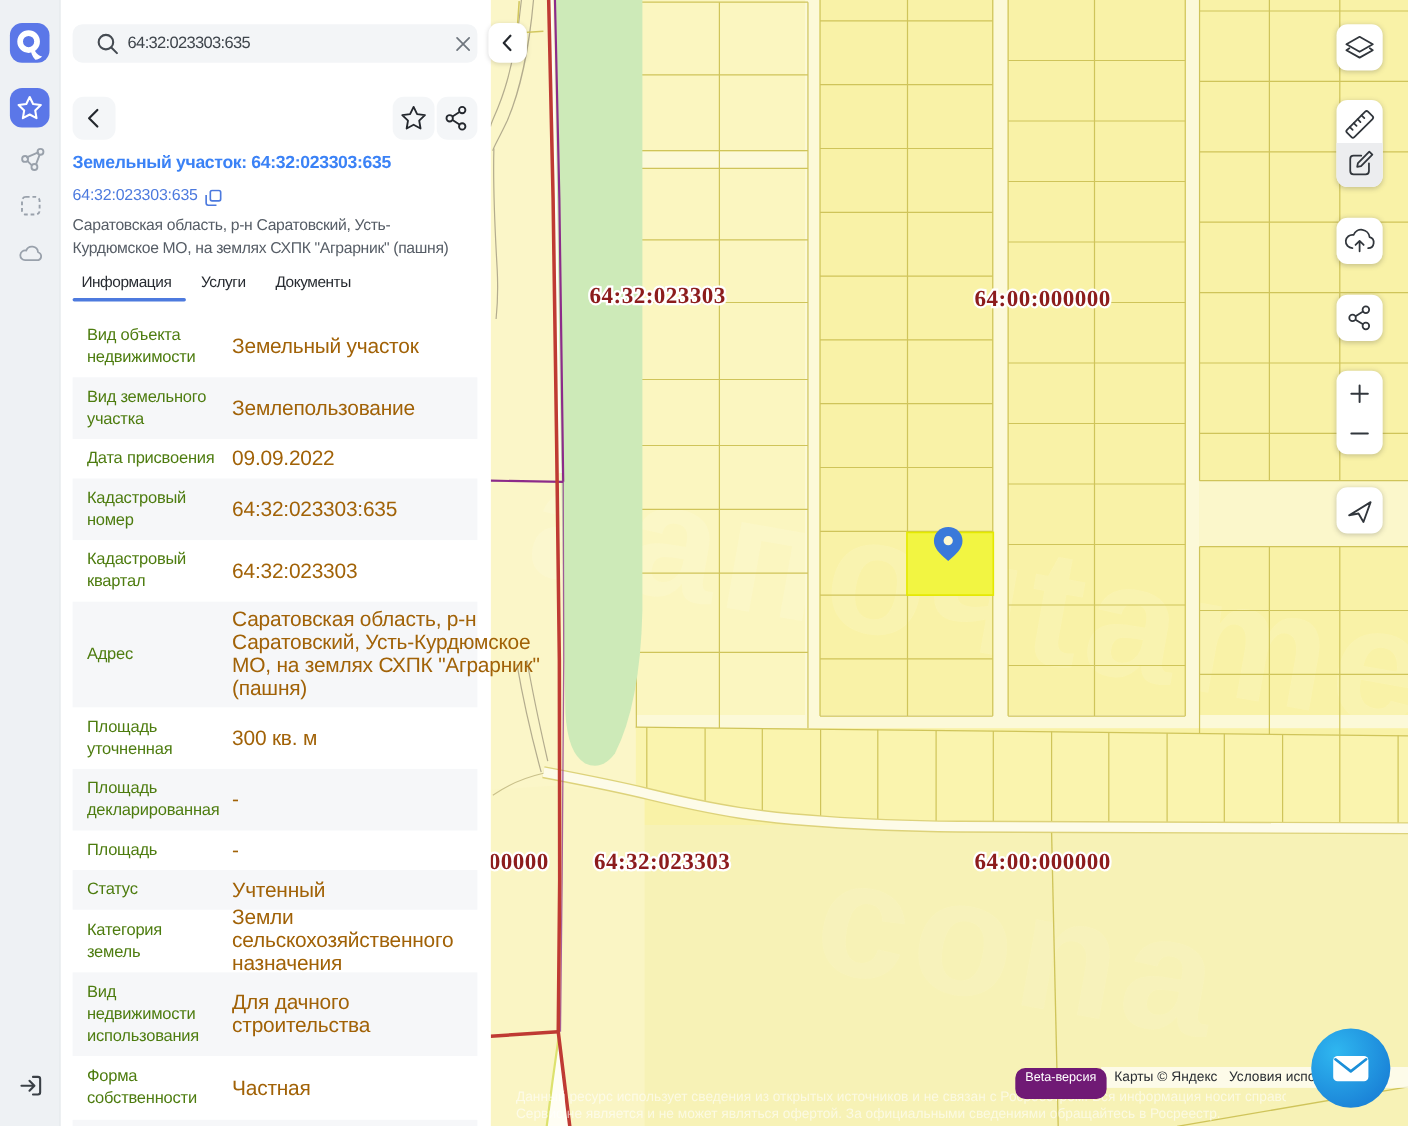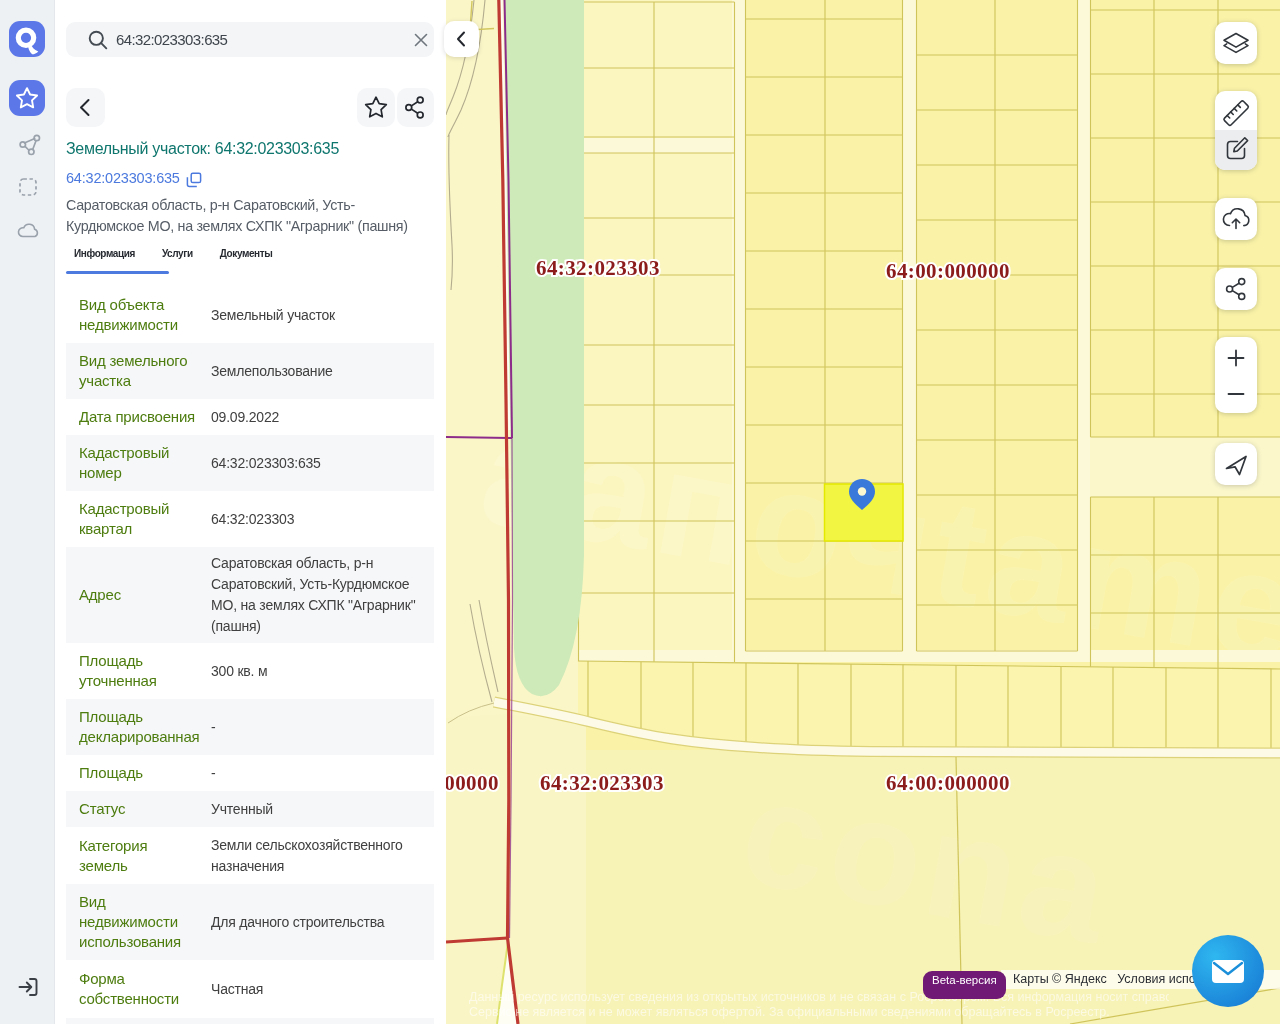--- a/index.html
+++ b/index.html
@@ -7,31 +7,31 @@
 html,body{width:1280px;height:1024px;overflow:hidden;font-family:"Liberation Sans",sans-serif;background:#fff}
 #sidebar{position:absolute;left:0;top:0;width:55px;height:1024px;background:#eef1f4;border-right:1px solid #e4e8ec;z-index:5}
 .sbtn{position:absolute;left:9px;width:36px;height:36px;border-radius:11px}
 #logo{top:21px;background:#5b77e8}
 #sstar{top:80px;background:#5b77e8}
 .sicon{position:absolute;left:0;width:55px;text-align:center}
 #panel{position:absolute;left:55px;top:0;width:391px;height:1024px;background:#fff;z-index:4}
 #search{position:absolute;left:11px;top:22px;width:368px;height:35px;background:#f3f5f7;border-radius:9px}
 #search .stext{position:absolute;left:50px;top:9px;font-size:15px;color:#3f454c;letter-spacing:-.6px}
 .pbtn{position:absolute;top:88px;width:39px;height:39px;background:#f4f6f8;border-radius:10px}
-#title{position:absolute;left:11px;top:140px;font-size:16px;font-weight:400;color:#0f766e;letter-spacing:-.3px}
+#title{position:absolute;left:11px;top:140px;font-size:16px;font-weight:700;color:#3b82f6;letter-spacing:-.3px}
 #cadlink{position:absolute;left:11px;top:170px;font-size:14.5px;color:#4b79de;letter-spacing:-.2px}
 #addr{position:absolute;left:11px;top:195px;font-size:14.3px;line-height:21px;color:#565d66;width:370px;letter-spacing:-.3px}
-#tabs{position:absolute;left:11px;top:248px;font-size:10px;color:#272b31;font-weight:700;letter-spacing:-.4px}
+#tabs{position:absolute;left:11px;top:248px;font-size:14px;color:#272b31;font-weight:400;letter-spacing:-.4px}
 #tabs span{display:inline-block;padding:0 8px;margin-right:11px}
 #tabund{position:absolute;left:11px;top:271px;width:103px;height:3px;background:#4d7ade;border-radius:2px}
 #tbl{position:absolute;left:11px;top:287px;width:368px}
 .row{display:flex;align-items:center;padding-left:13px;padding-right:8px}
 .row.g{background:#f6f7f9}
 .lab{flex:0 0 122px;font-size:15px;line-height:20px;color:#4d7c0f;letter-spacing:-.2px}
-.val{margin-left:10px;width:218px;font-size:14px;line-height:21px;color:#404040;letter-spacing:-.2px}
+.val{margin-left:10px;width:218px;font-size:19px;line-height:21px;color:#a16207;letter-spacing:-.2px}
 #map{position:absolute;left:446px;top:0;width:834px;height:1024px;z-index:1}
 #collapse{position:absolute;left:444px;top:21px;width:35px;height:36px;background:#fff;border-radius:10px;box-shadow:0 1px 5px rgba(0,0,0,.14);z-index:6}
 .tool{position:absolute;left:1215px;width:42px;background:#fff;border-radius:10px;box-shadow:0 1px 5px rgba(60,60,60,.25);z-index:6}
 #chat{position:absolute;left:1192px;top:935px;width:72px;height:72px;border-radius:50%;background:radial-gradient(circle at 32% 30%,#2fb7f0,#1b84d8 75%);z-index:7}
 #betapill{position:absolute;left:923px;top:971px;height:28px;line-height:18px;background:#701a75;color:#fff;border-radius:9px;padding:0 9px;font-size:11.5px;z-index:6}
 #attr{position:absolute;left:1001px;top:970px;height:19px;background:rgba(255,255,255,.7);color:#2b2f34;font-size:12.5px;line-height:19px;white-space:nowrap;z-index:5;padding-left:12px;width:279px}
 #discl{position:absolute;left:469px;top:990px;color:rgba(255,255,255,.6);font-size:12.5px;line-height:15px;z-index:5;white-space:nowrap;width:700px;overflow:hidden}
 </style>
 </head>
 <body>

